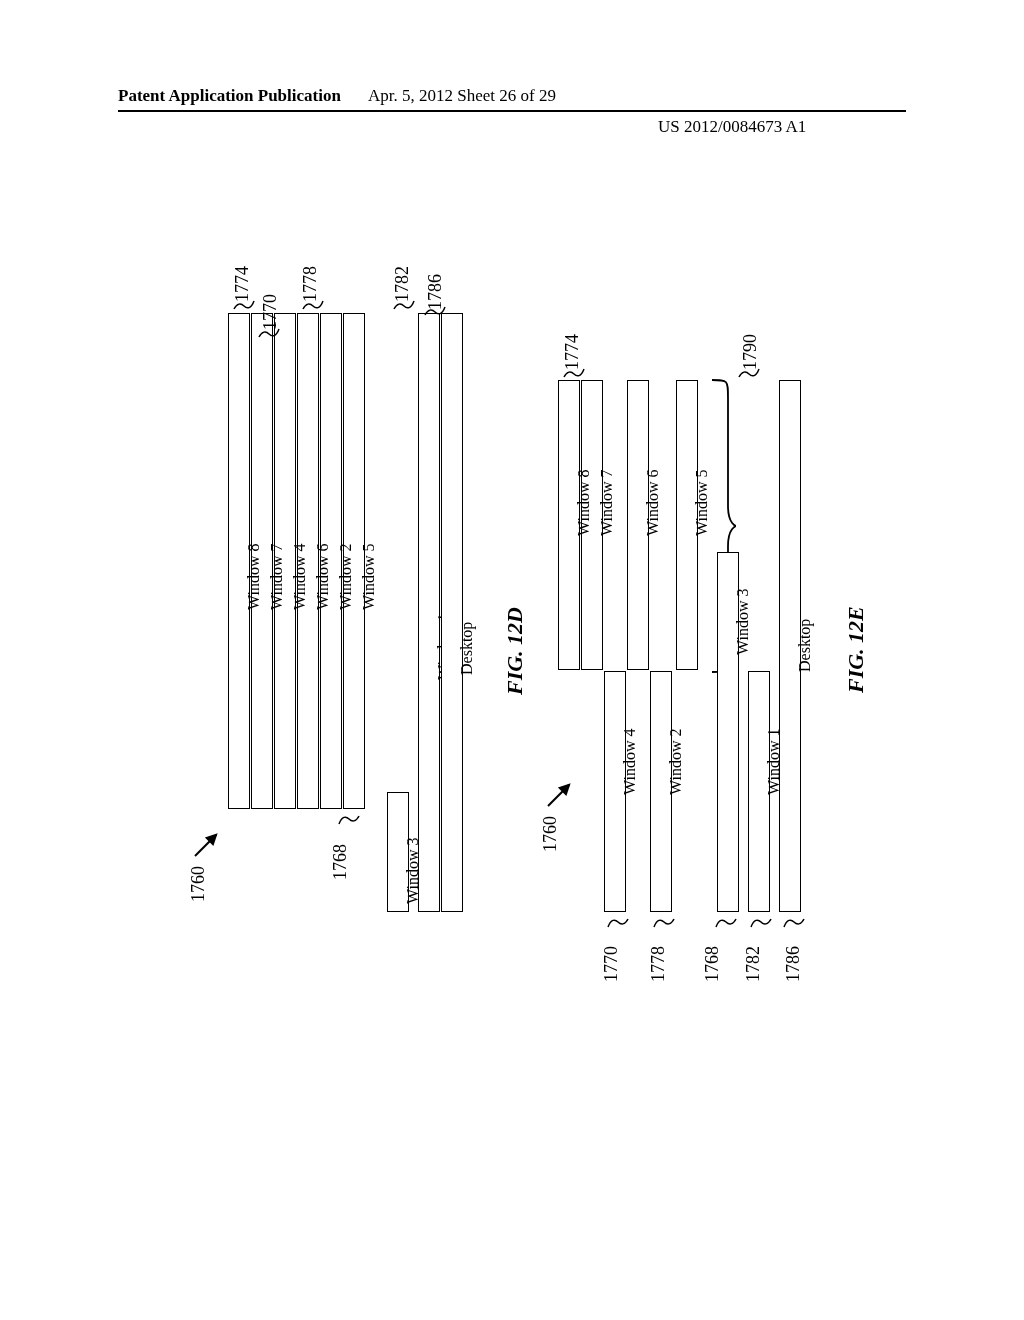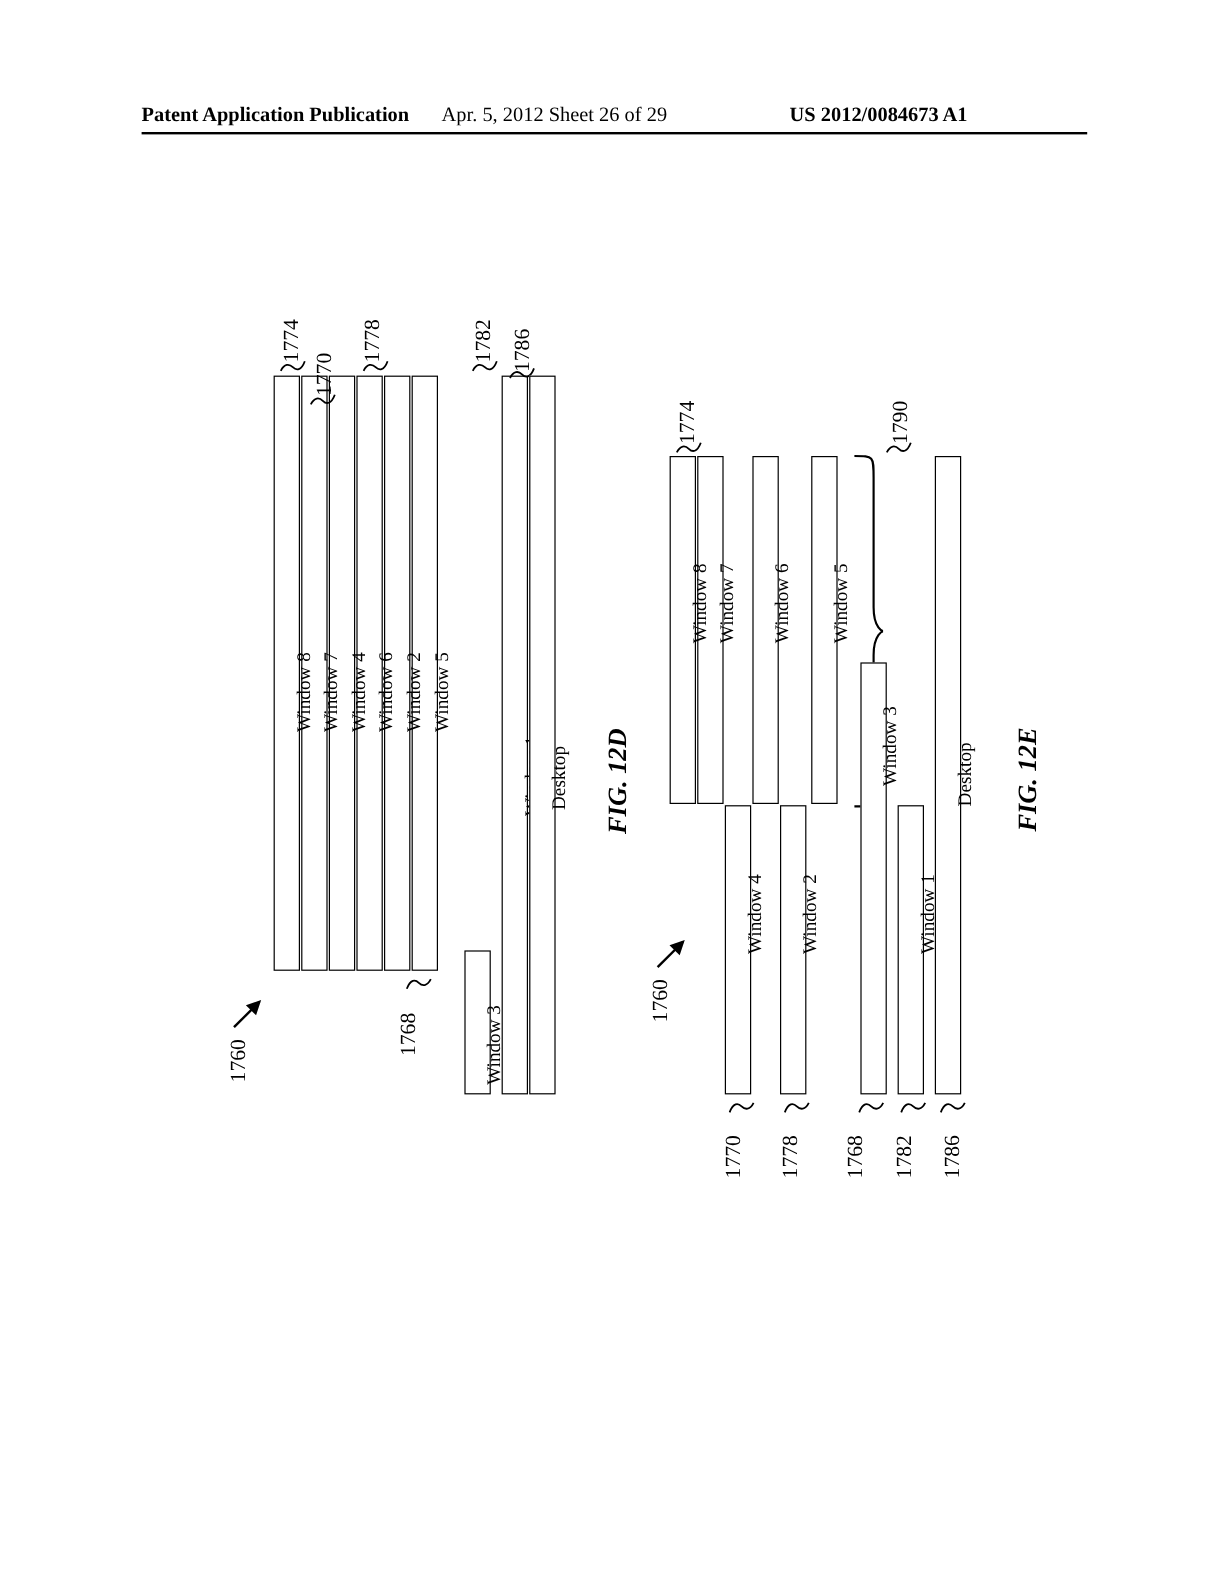--- a/index.html
+++ b/index.html
@@ -19,21 +19,21 @@
   }
   .hdr {
     position: absolute;
     top: 86px;
     left: 0;
     width: 1024px;
     font-size: 17px;
   }
   .hdr .left   { position: absolute; left: 118px; font-weight: bold; }
   .hdr .center { position: absolute; left: 368px; }
-  .hdr .right  { position: absolute; left: 658px; font-weight: bold; }
+  .hdr .right  { position: absolute; left: 658px; font-weight: normal; margin-top: 31px; }
   .hdr-rule {
     position: absolute;
     top: 110px;
     left: 118px;
     width: 788px;
     border-top: 2px solid #000;
   }
 
   
   .vlabel {

